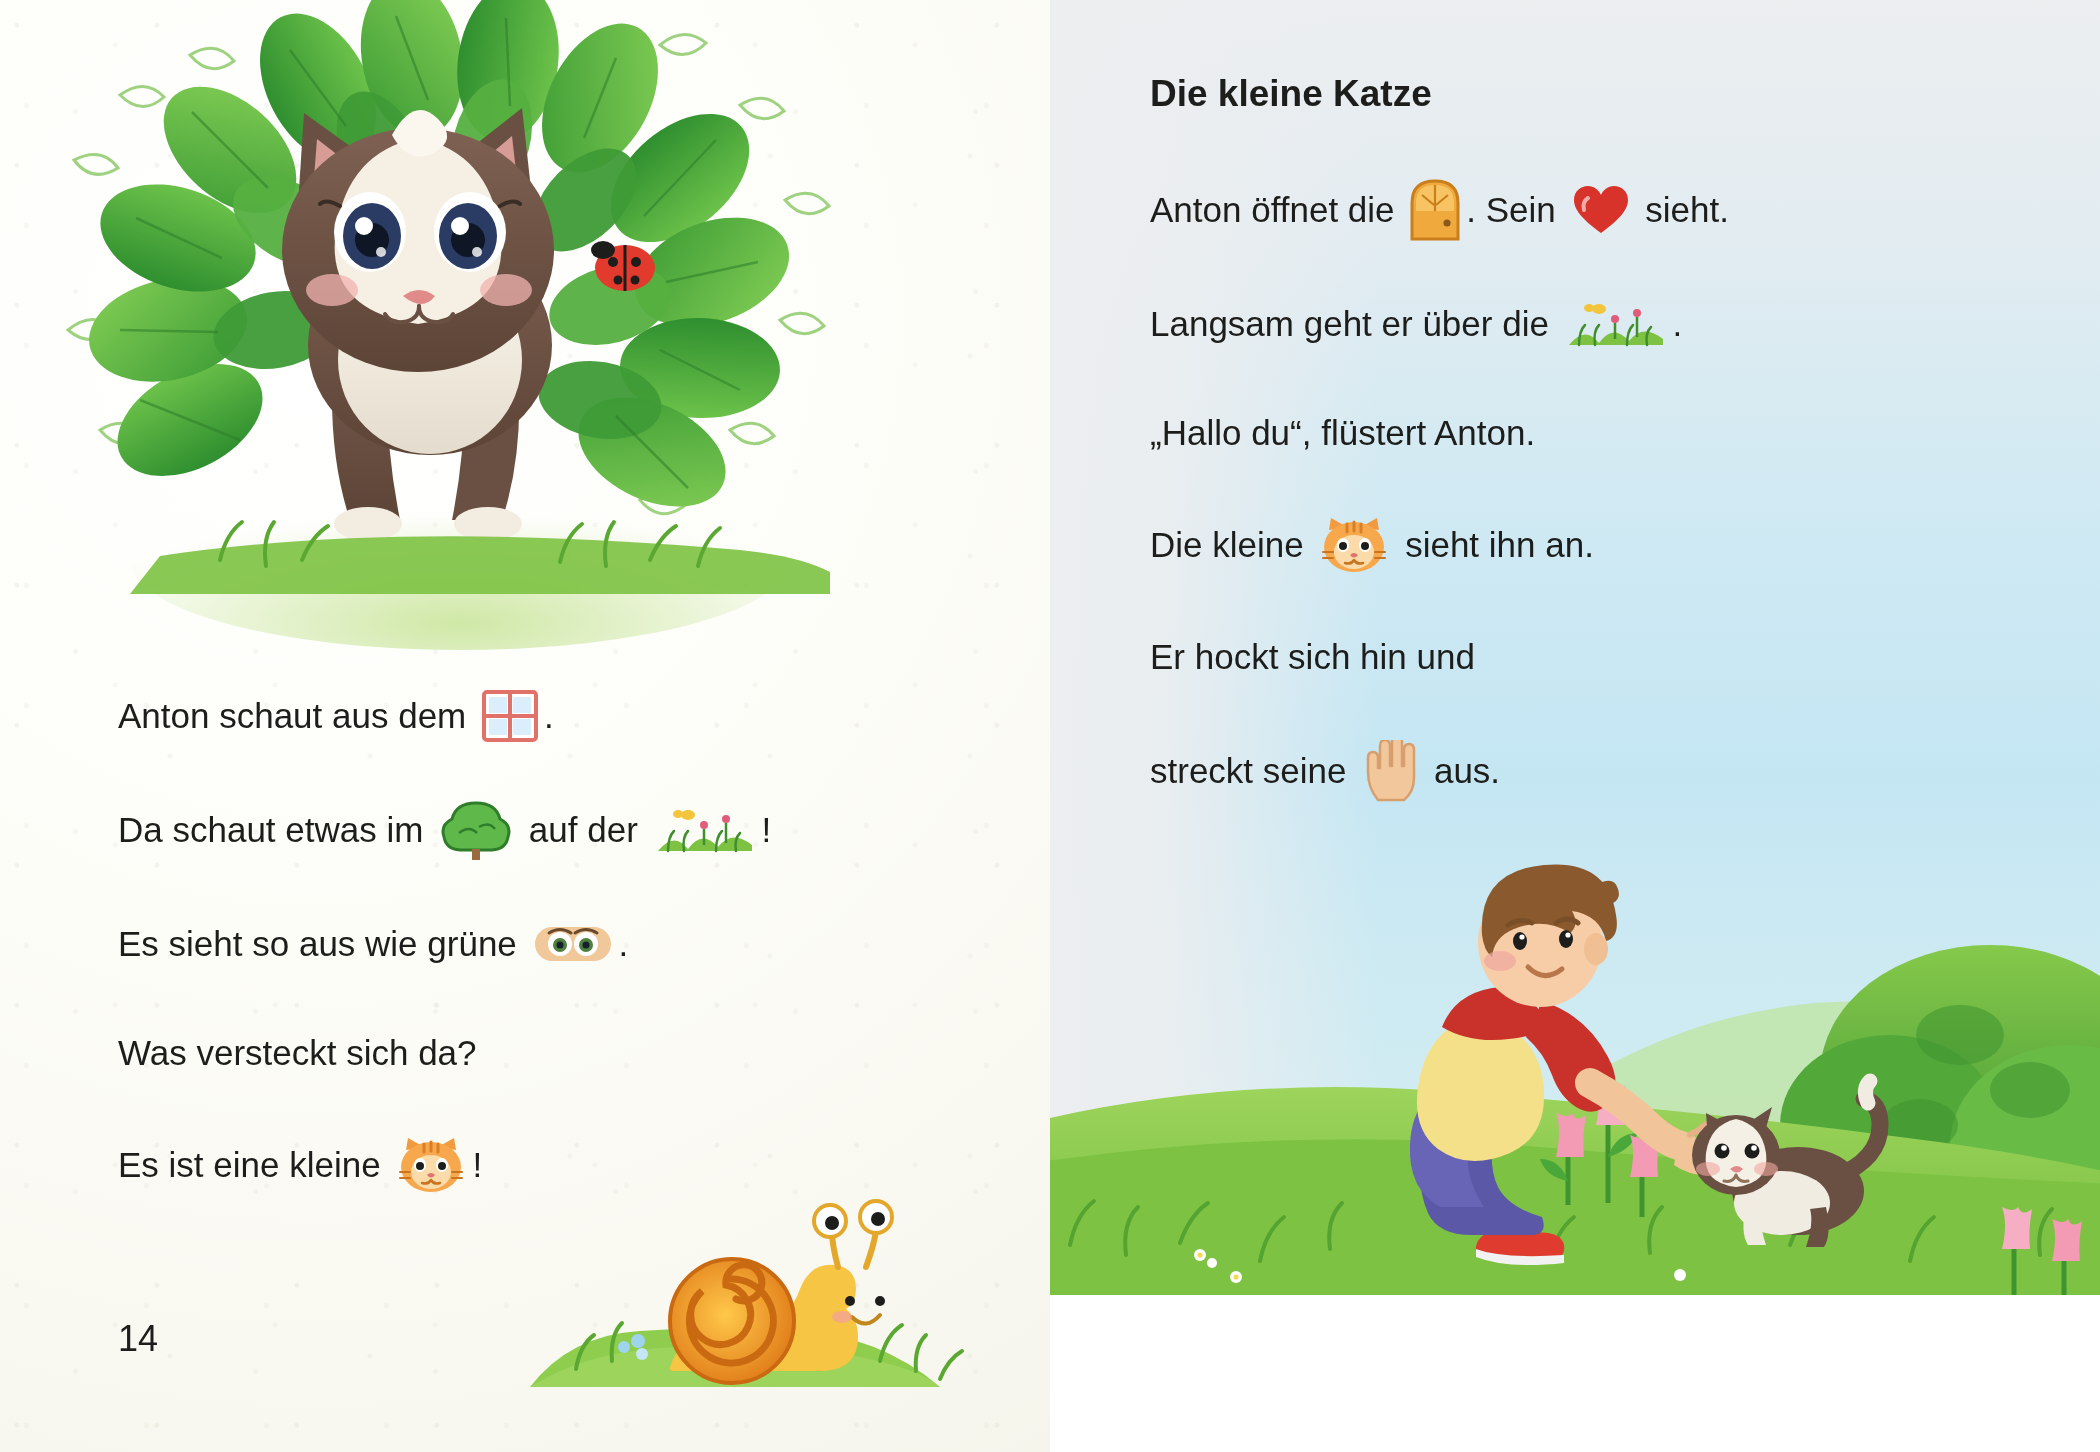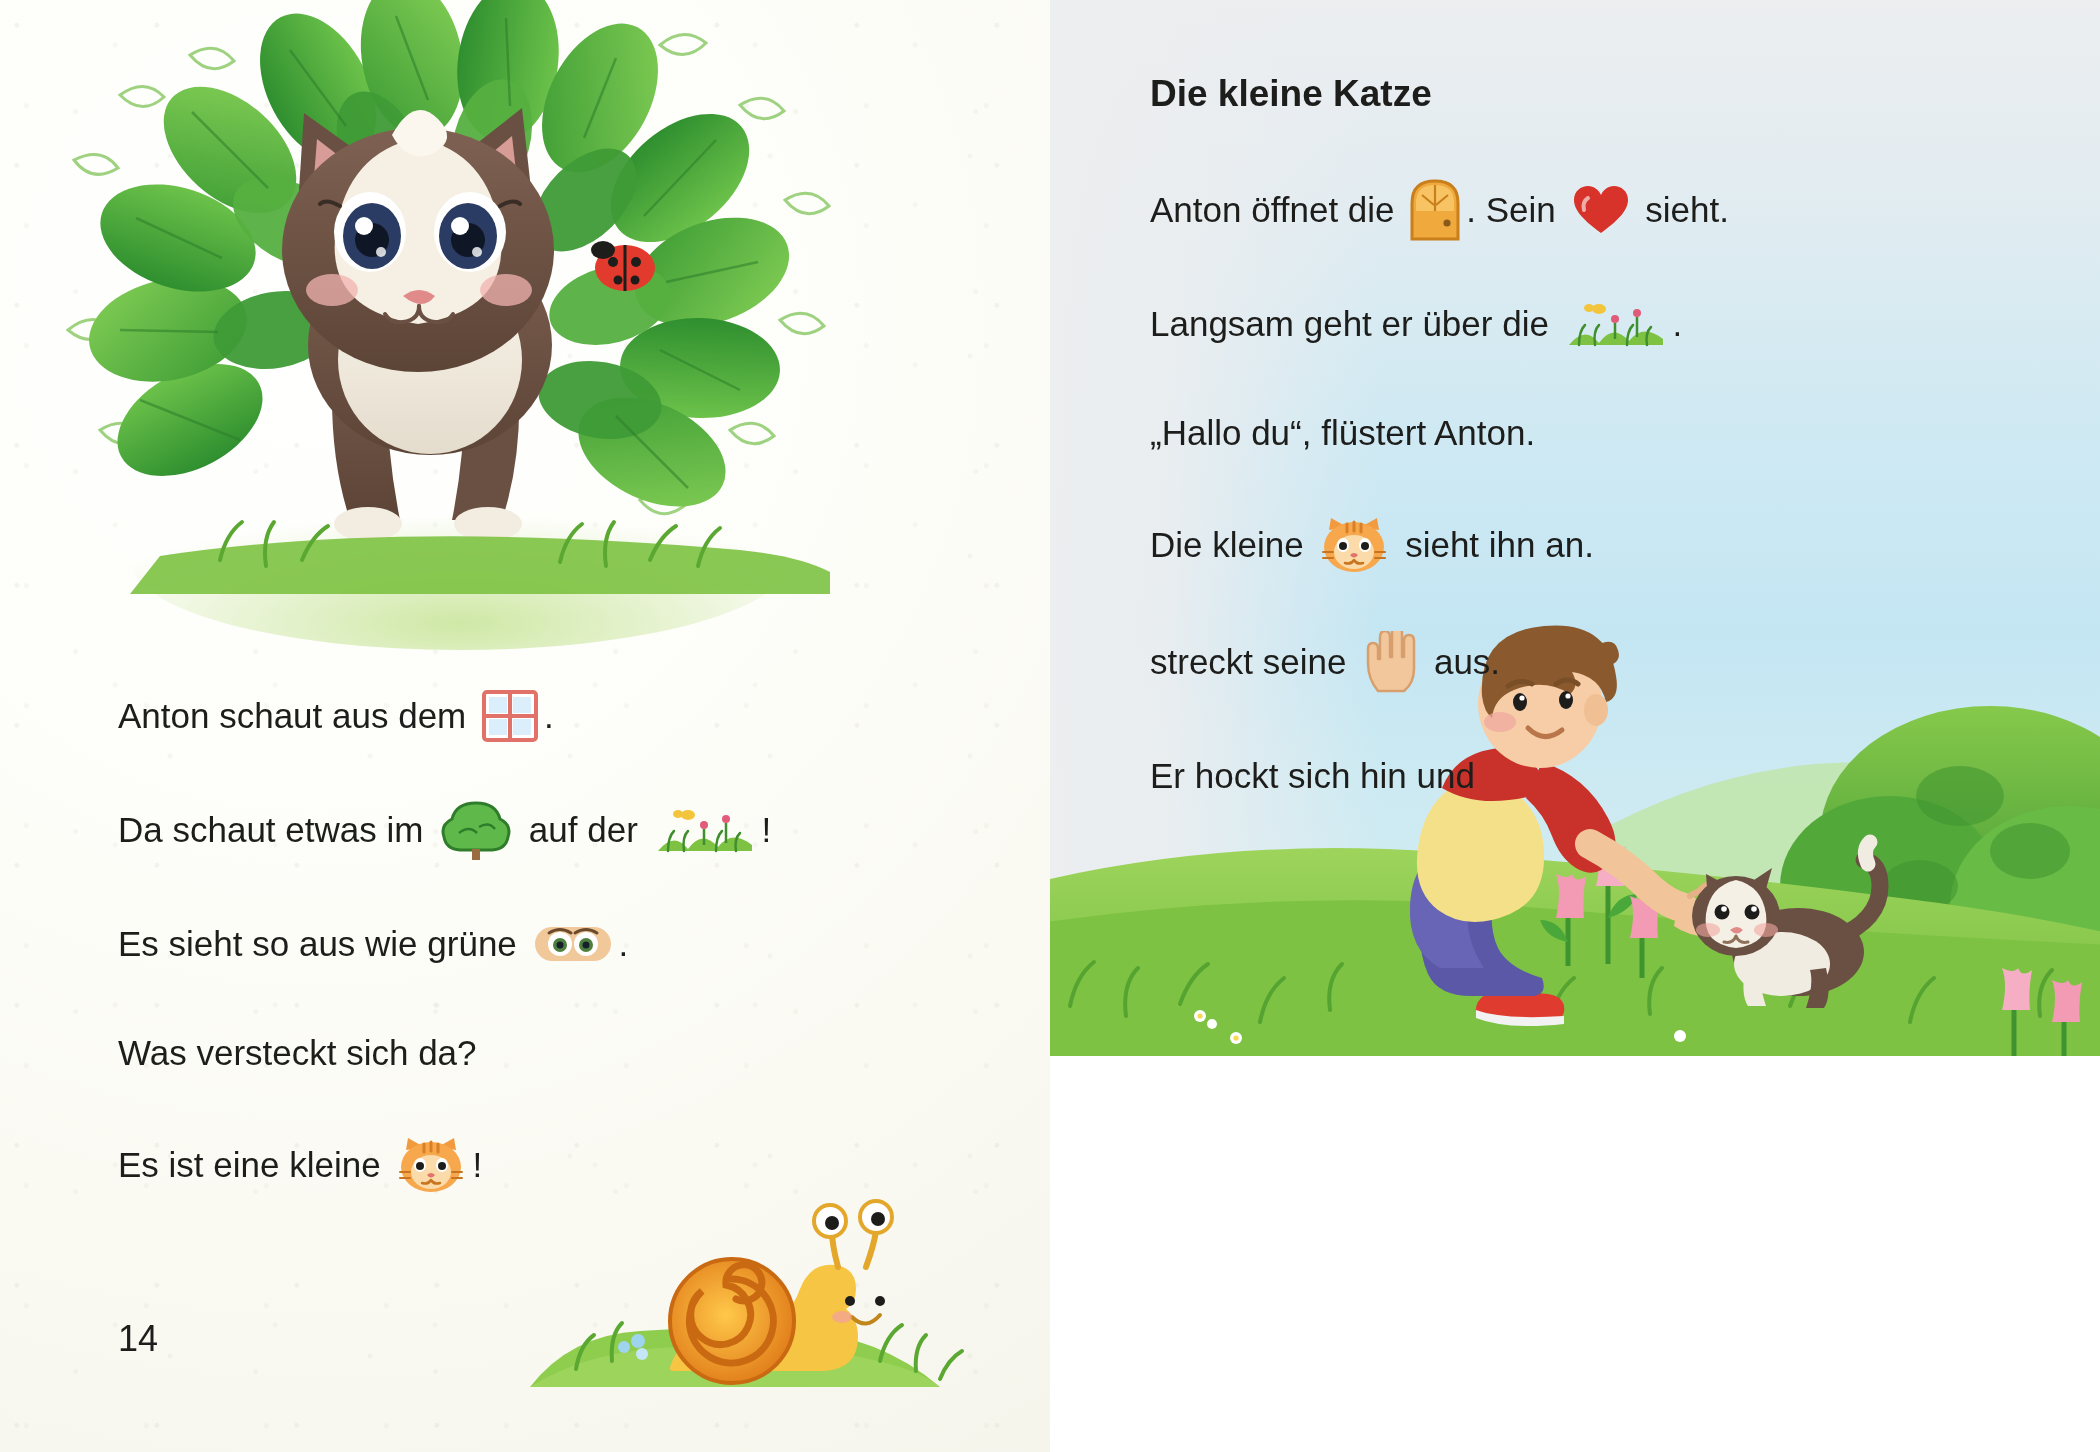--- a/index.html
+++ b/index.html
@@ -91,21 +91,21 @@
     left: 520px;
     top: 1155px;
     width: 470px;
     height: 250px;
   }
 
   
   .page-right {
     position: relative;
     width: 1050px;
-    height: 1056px;
+    height: 1295px;
     overflow: hidden;
     background:
       linear-gradient(to right, #eceef0 0%, #e8ecee 5%, #dfe9ee 14%, #d4e8f0 30%, #cde7f2 55%, #c9e6f2 100%);
   }
   .sky {
     position: absolute;
     inset: 0;
     background: linear-gradient(to bottom,
         rgba(236,238,240,1) 0%,
         rgba(226,236,241,1) 18%,
@@ -691,27 +691,27 @@
                 <path d="M14 42 h-10"></path>
               <path d="M56 36 h10"></path>
                 <path d="M56 42 h10"></path>
             </g>
           </svg>
         </span>
         <span class="t"> sieht ihn an.</span>
       </div>
 
       <div class="line">
+        <span class="t">Er hockt sich hin und</span>
+      </div>
+
+      <div class="line">
         <span class="t">streckt seine </span>
         <span class="pic">
           <svg class="hand-ico" viewBox="0 0 56 62" xmlns="http://www.w3.org/2000/svg">
             <path d="M16 60 q-10 -12 -10 -28 l0 -14 q0 -6 5 -6 q5 0 5 6 l0 10 l2 0 l0 -22 q0 -6 5 -6 q5 0 5 6 l0 20 l2 0 l0 -24 q0 -6 5 -6 q5 0 5 6 l0 24 l2 0 l0 -16 q0 -6 5 -6 q5 0 5 6 l0 28 q0 14 -10 22z" fill="#f3c79c" stroke="#d79f6d" stroke-width="2.5" stroke-linejoin="round"></path>
           </svg>
         </span>
         <span class="t"> aus.</span>
-      </div>
-
-      <div class="line">
-        <span class="t">Er hockt sich hin und</span>
       </div>
     </div>
   </div>
 </div>
 
 </body></html>

